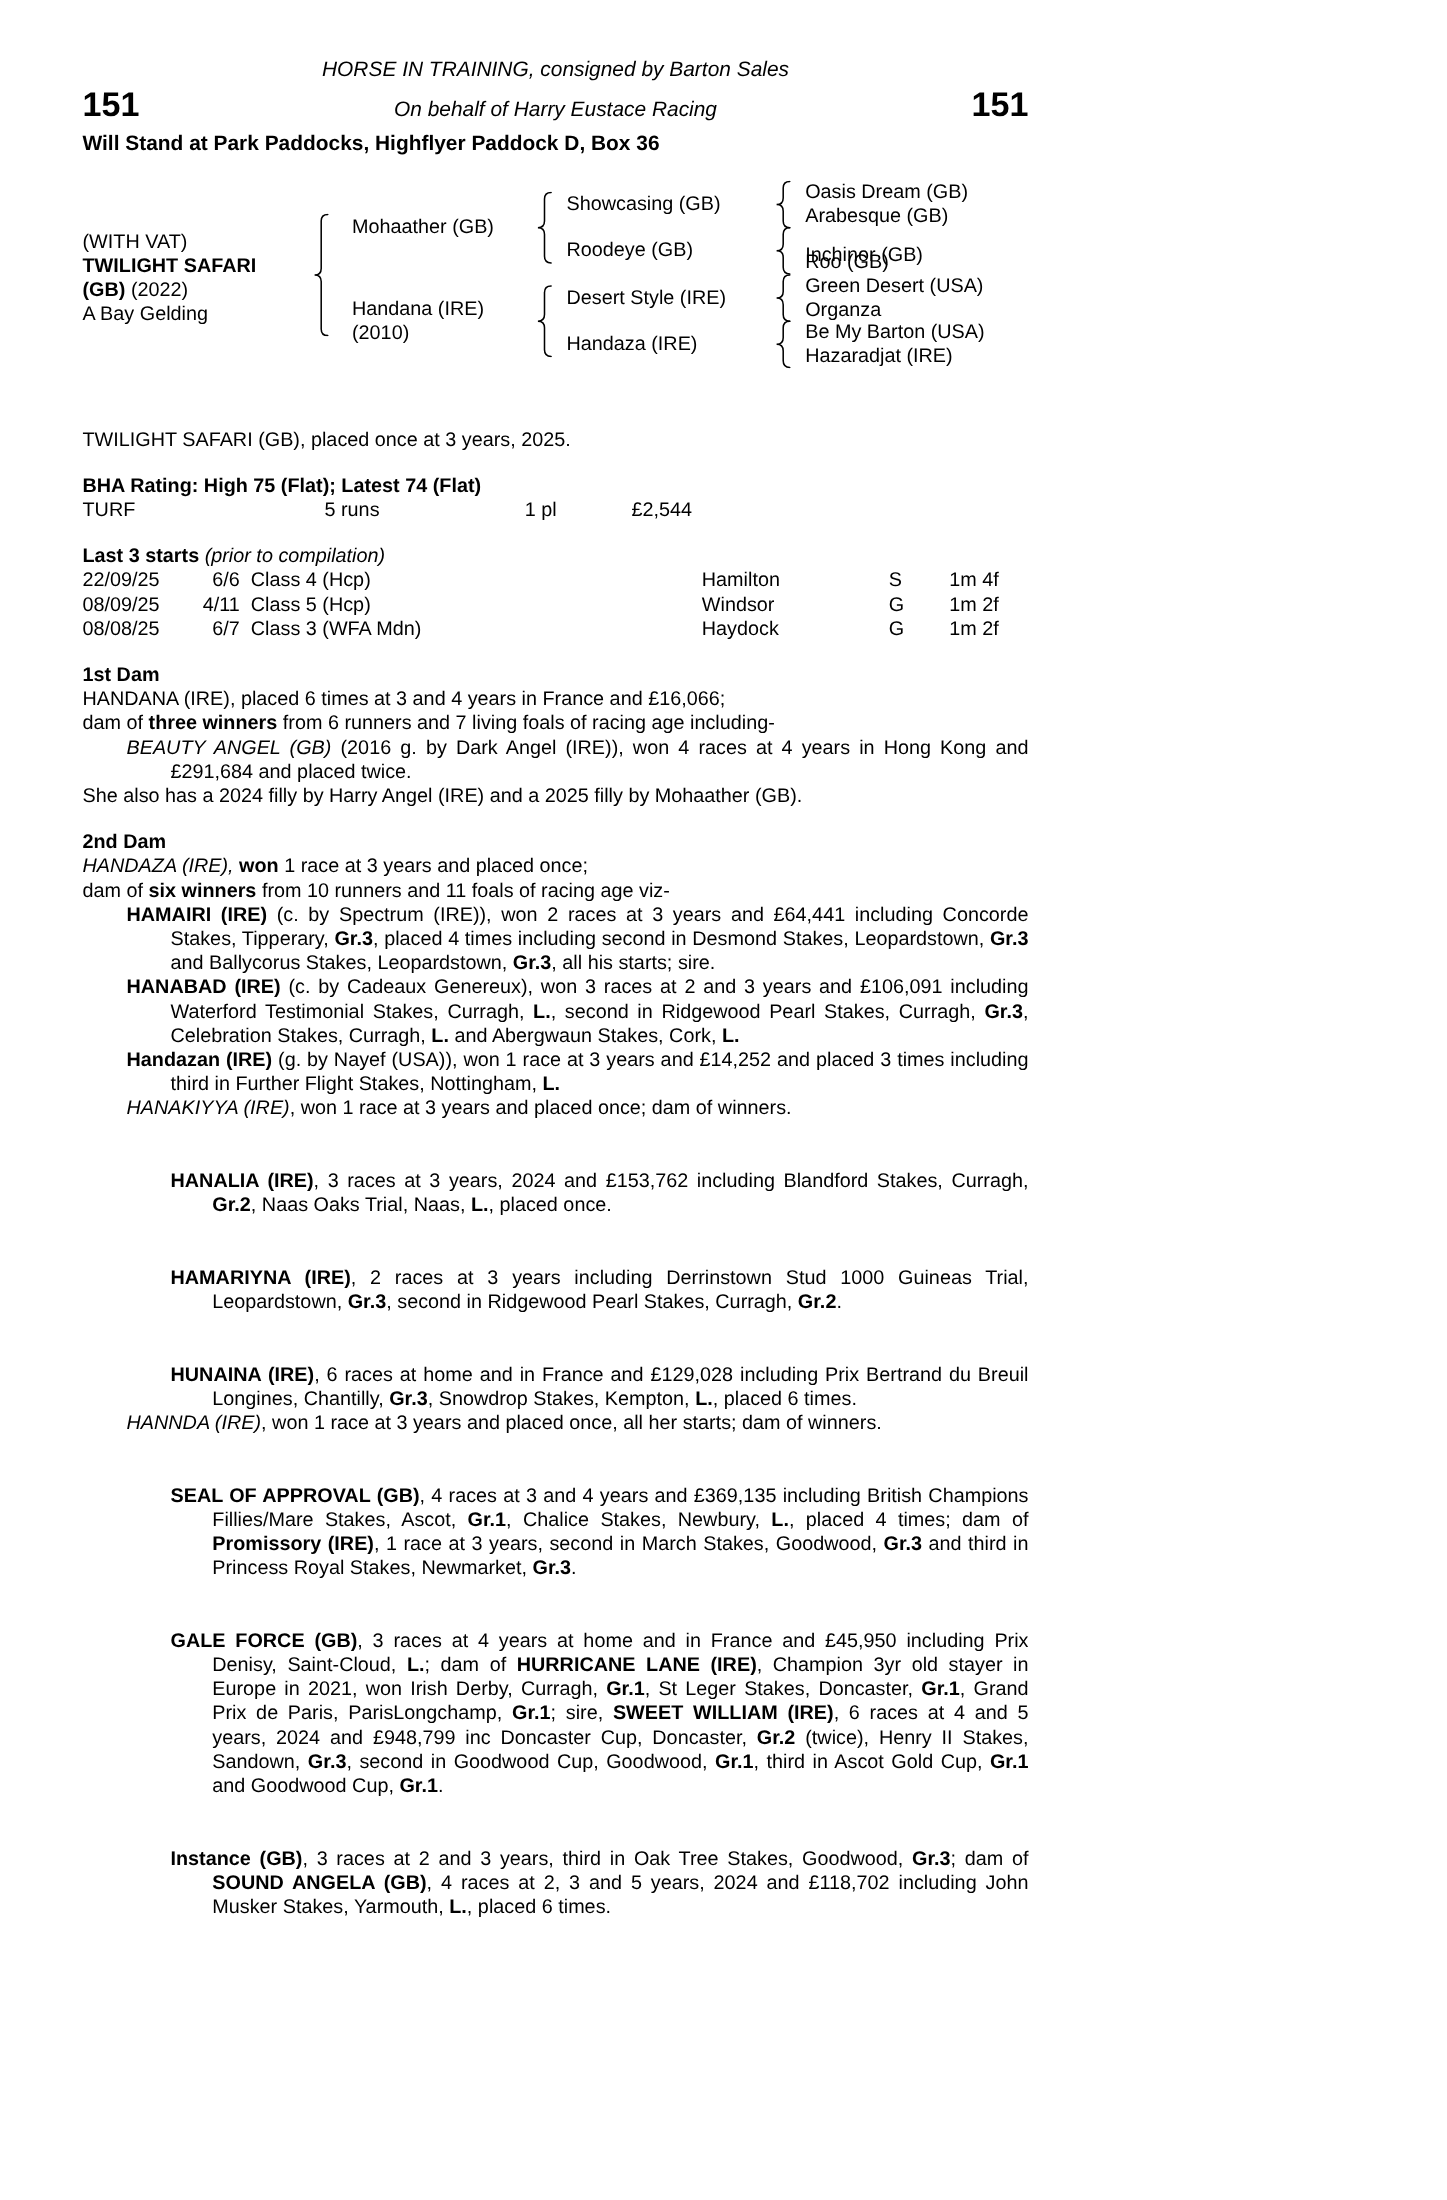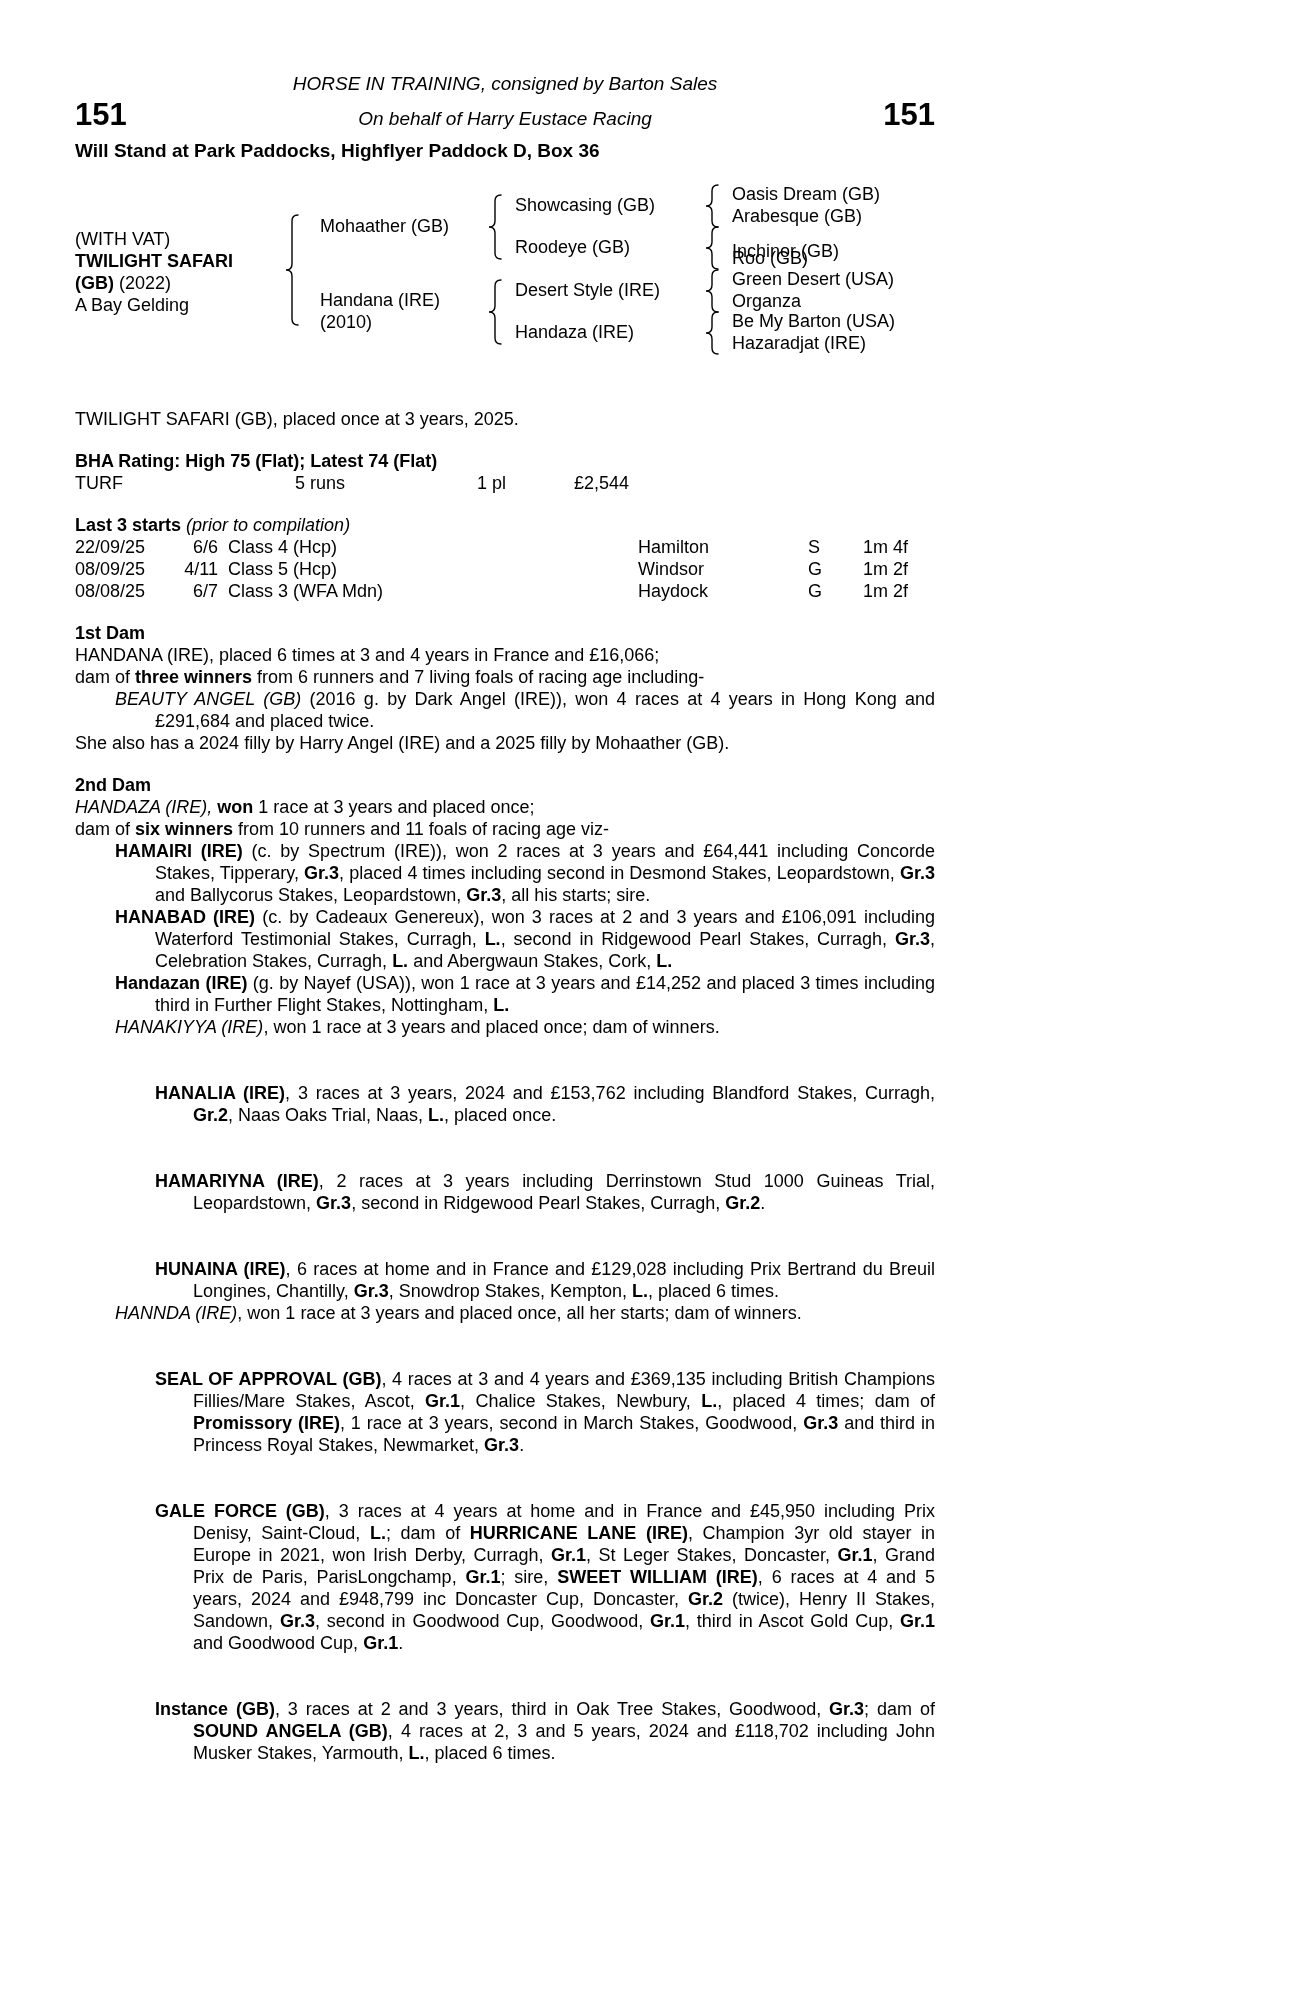--- a/index.html
+++ b/index.html
@@ -3,21 +3,21 @@
 <meta charset="utf-8">
 <style>
   * { margin:0; padding:0; box-sizing:border-box; }
   html,body { background:#ffffff; }
   body {
     width:1315px; height:2000px;
     font-family:"Liberation Sans","DejaVu Sans",sans-serif;
     color:#000;
     overflow:hidden;
   }
-  .page { position:relative; width:1315px; height:1776px; padding:72px 0 0 75px; }
+  .page { position:relative; width:1315px; height:1776px; padding:52px 0 0 75px; }
   .content { width:860px; }
 
   .fb { font-weight:700; }
   .fi { font-style:italic; }
 
   .consignor { text-align:center; font-style:italic; font-size:19px; line-height:23px; }
   .lotrow { display:flex; align-items:baseline; margin-top:3px; }
   .lot { font-size:31px; font-weight:700; width:130px; line-height:34px; }
   .lot.right { text-align:right; }
   .behalf { flex:1; text-align:center; font-style:italic; font-size:19px; }

